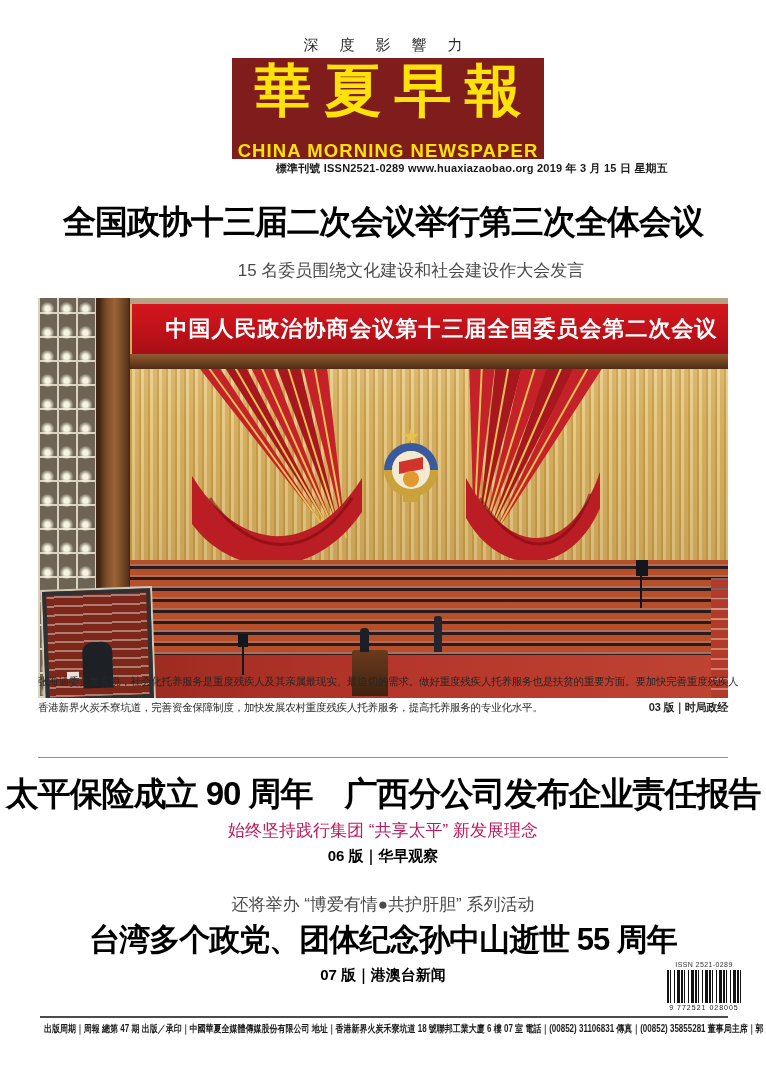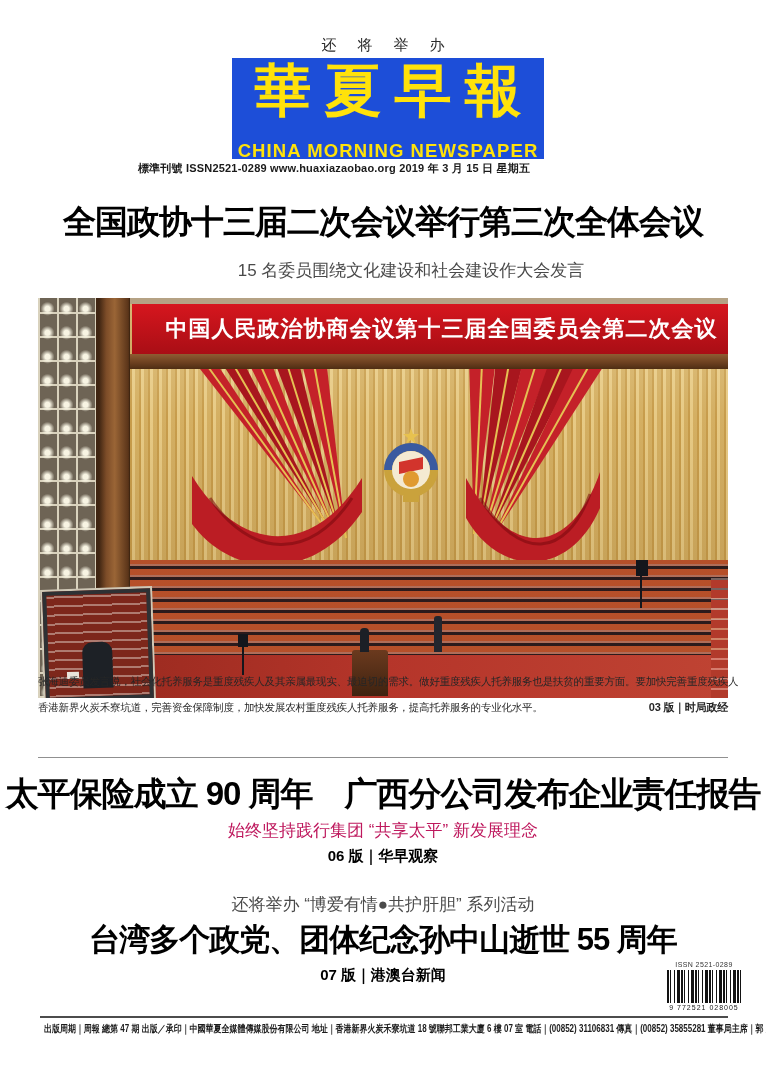--- a/index.html
+++ b/index.html
@@ -3,26 +3,26 @@
 <meta charset="utf-8">
 <style>
   html,body{margin:0;padding:0;background:#fff;}
   .page{position:relative;width:766px;height:1078px;background:#fff;overflow:hidden;
         font-family:"Liberation Sans",sans-serif;color:#111;}
   .abs{position:absolute;}
 
   
   .tagline{top:36px;left:0;width:766px;text-align:center;font-size:15px;color:#2b2b2b;
            letter-spacing:21px;text-indent:21px;font-weight:400;}
-  .mast-box{top:58px;left:232px;width:312px;height:101px;background:#1d4ed8;text-align:center;}
+  .mast-box{top:58px;left:232px;width:312px;height:101px;background:#7f1d1d;text-align:center;}
   .mast-cn{margin-top:1px;font-family:"DejaVu Serif","Liberation Serif",serif;font-weight:700;
            font-size:57px;line-height:62px;color:#ffe20a;letter-spacing:13px;text-indent:13px;}
   .mast-en{font-size:18.5px;font-weight:800;color:#ffe20a;letter-spacing:1.1px;line-height:20px;
            font-family:"Liberation Sans",sans-serif;margin-top:20px;}
-  .issn-line{top:161px;left:0;width:668px;text-align:center;font-size:11px;font-weight:600;
+  .issn-line{top:161px;left:0;width:668px;text-align:right;font-size:11px;font-weight:600;
              color:#1a1a1a;letter-spacing:.2px;}
 
   
   .h-big{left:0;width:766px;text-align:center;font-weight:900;color:#000;letter-spacing:-1px;}
   .h1{top:200px;font-size:33px;}
   .h2{top:772px;font-size:33px;}
   .h3{top:919px;font-size:31px;}
   .sub{left:0;width:766px;text-align:center;color:#4a4a4a;font-size:17px;font-weight:400;}
   .sub1{top:259px;margin-left:28px;}
   .sub2{top:819px;color:#be185d;}
@@ -106,21 +106,21 @@
   .foot-rule{top:1016px;left:40px;width:688px;height:2px;background:#4c4c4c;}
   .footer{top:1022px;left:44px;width:720px;font-size:10px;color:#1c1c1c;font-weight:600;}
   .footer-inner{display:inline-block;white-space:nowrap;transform:scaleX(.80);
      transform-origin:left center;}
 </style>
 </head>
 <body>
 
 <div class="page">
 
-  <div class="abs tagline">还将举办</div>
+  <div class="abs tagline">深度影響力</div>
   <div class="abs mast-box">
     <div class="mast-cn">華夏早報</div>
     <div class="mast-en">CHINA MORNING NEWSPAPER</div>
   </div>
   <div class="abs issn-line">標準刊號 ISSN2521-0289  www.huaxiazaobao.org  2019 年 3 月 15 日  星期五</div>
 
   <div class="abs h-big h1">全国政协十三届二次会议举行第三次全体会议</div>
   <div class="abs sub sub1">15 名委员围绕文化建设和社会建设作大会发言</div>
 
   <div class="abs photo">

